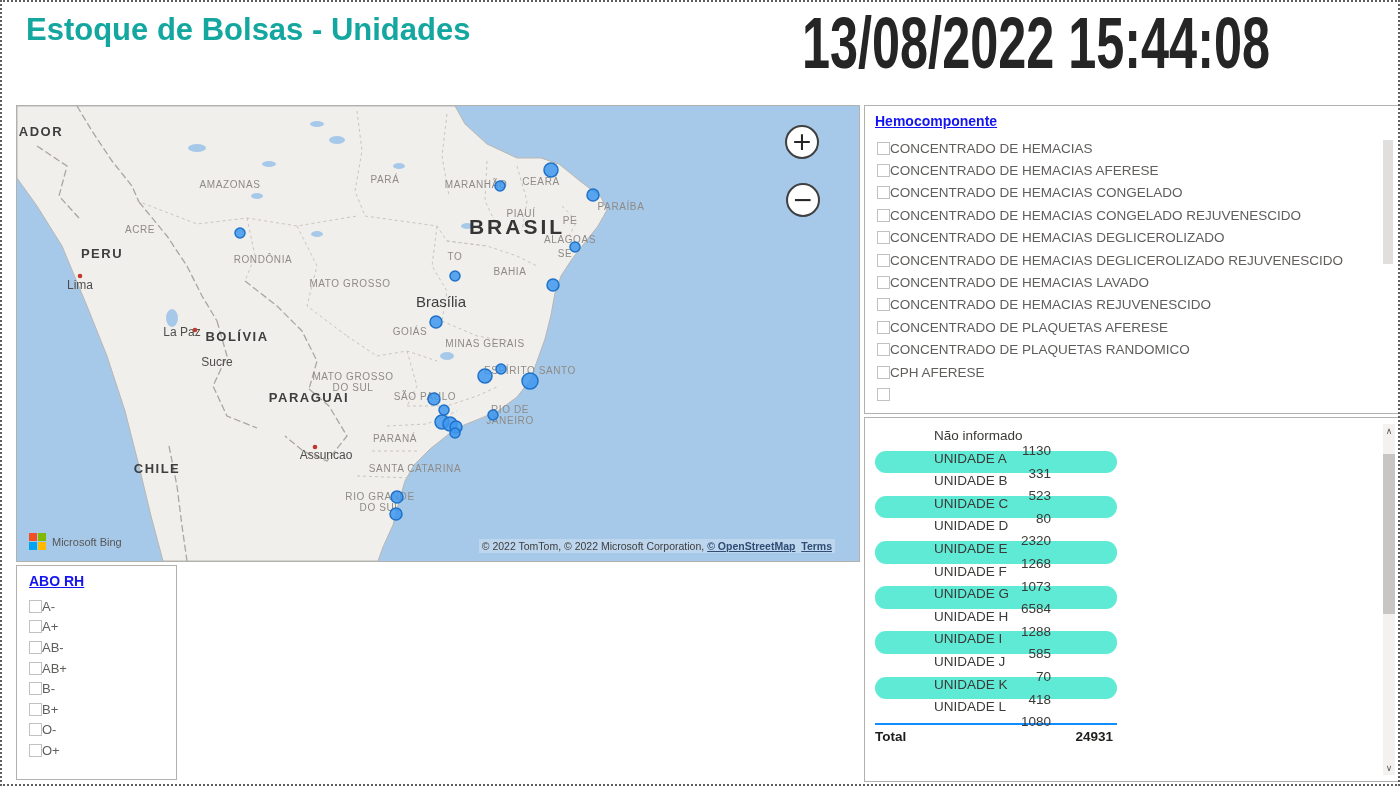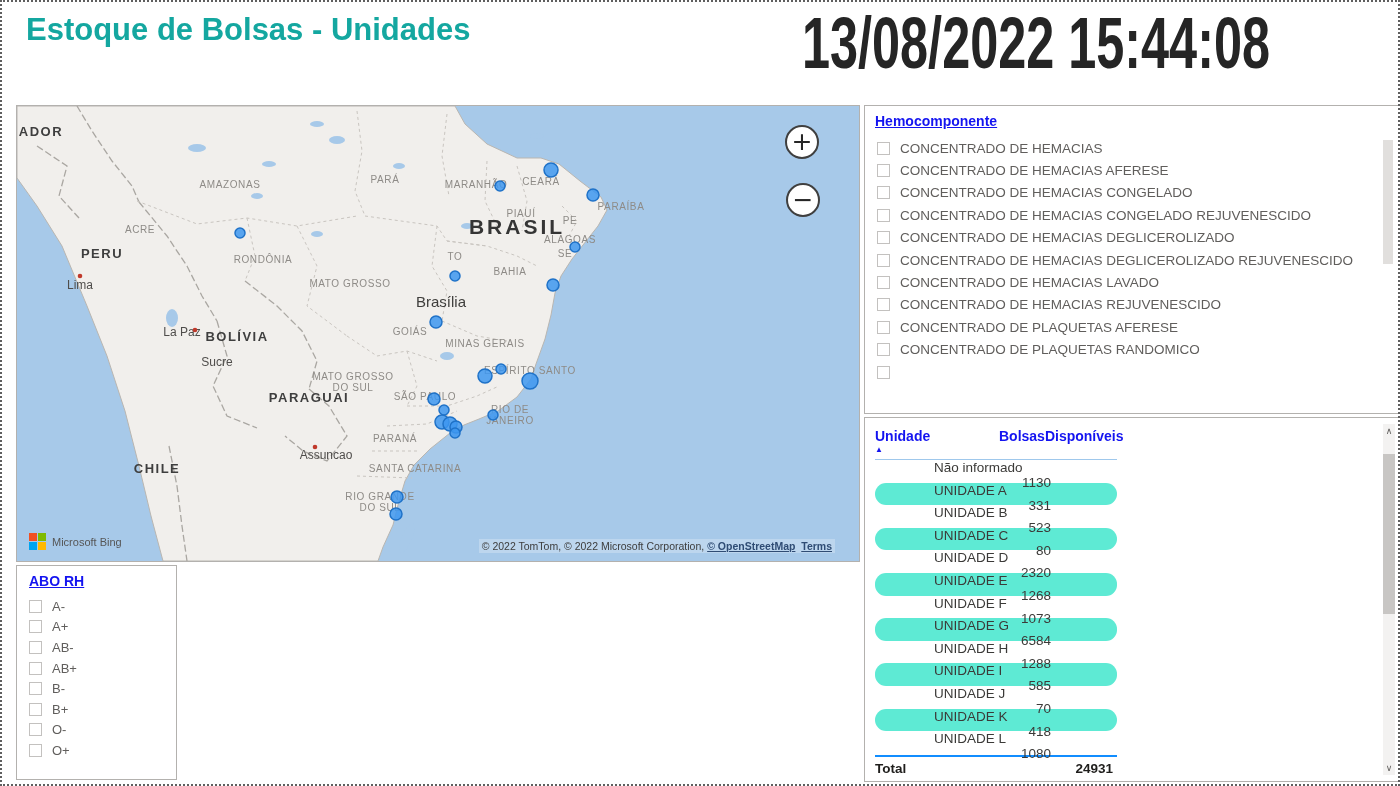--- a/index.html
+++ b/index.html
@@ -52,21 +52,21 @@
     position:absolute; right:24px; bottom:8px; font-size:10.5px; color:#3d3d3d;
     background:rgba(255,255,255,0.25); padding:1px 3px; white-space:nowrap;
   }
   .attribution a { color:#2f4c74; text-decoration:underline; cursor:pointer;font-weight:bold; }
   
   #hemo-panel { left:862px; top:103px; width:535px; height:309px; overflow:hidden; }
   #abo-panel  { left:14px;  top:563px; width:161px; height:215px; overflow:hidden; }
   .cb-list { position:absolute; left:0; right:14px; overflow:hidden; }
   #hemo-panel .cb-list { top:31px; bottom:0; }
   #abo-panel  .cb-list { top:30px; bottom:0; }
-  .cb-row { display:flex; align-items:center; padding-left:12px; gap:10px; }
+  .cb-row { display:flex; align-items:center; padding-left:12px; }
   #hemo-panel .cb-row { height:22.4px; }
   #abo-panel  .cb-row { height:20.6px; }
   .cb-box { flex:0 0 auto; width:13px; height:13px; background:#fff; border:1px solid #c3c1bf; }
   .cb-label { font-size:13.5px; color:#605e5c; white-space:nowrap; }
   #abo-panel .cb-label { font-size:13px; }
   .scroll-thumb-simple { position:absolute; right:5px; top:34px; width:10px; height:124px; background:#e1dfdd; }
   
   #table-panel { left:862px; top:415px; width:535px; height:365px; overflow:hidden; }
   .tbl { position:absolute; left:10px; top:10px; width:242px; font-size:13.5px; color:#3b3a38; }
   .thead { display:flex; border-bottom:1px solid #9fc8ec; padding-bottom:2px; height:32px; }
@@ -272,37 +272,32 @@
         <div class="cb-row">
           <span class="cb-box"></span>
           <span class="cb-label">CONCENTRADO DE PLAQUETAS AFERESE</span>
         </div>
         <div class="cb-row">
           <span class="cb-box"></span>
           <span class="cb-label">CONCENTRADO DE PLAQUETAS RANDOMICO</span>
         </div>
         <div class="cb-row">
           <span class="cb-box"></span>
+          <span class="cb-label">CPH AFERESE</span>
+        </div>
+        <div class="cb-row">
+          <span class="cb-box"></span>
           <span class="cb-label"></span>
         </div>
       </div>
     <div class="scroll-thumb-simple"></div>
   </div>
 
   <div class="panel" id="table-panel">
     <div class="tbl">
-      <div class="thead">
-        <div class="th c1">
-          <span>Unidade</span>
-          <span class="sort-arrow">▲</span>
-        </div>
-        <div class="th c2">
-          <span>BolsasDisponíveis</span>
-        </div>
-      </div>
       <div>
           <div class="trow">
             <div class="c1">Não informado</div>
             <div class="c2">1130</div>
           </div>
           <div class="trow alt">
             <div class="c1">UNIDADE A</div>
             <div class="c2">331</div>
           </div>
           <div class="trow">

